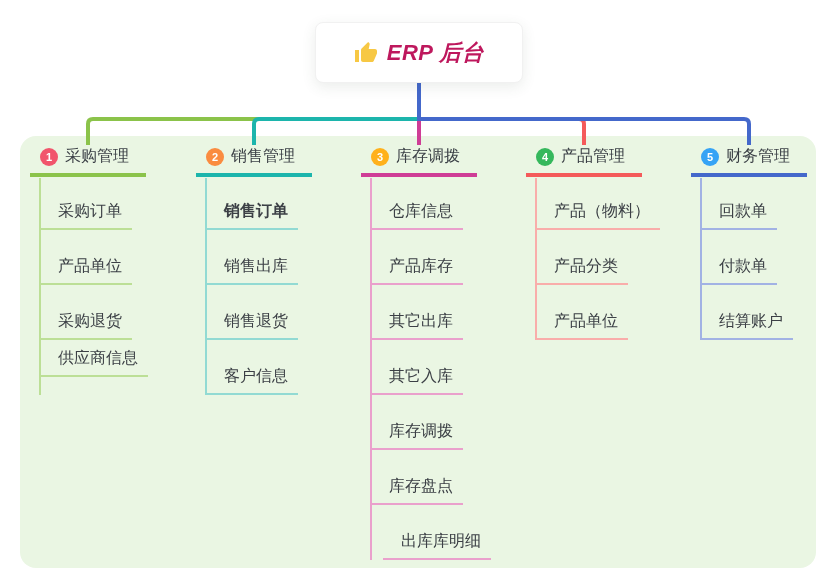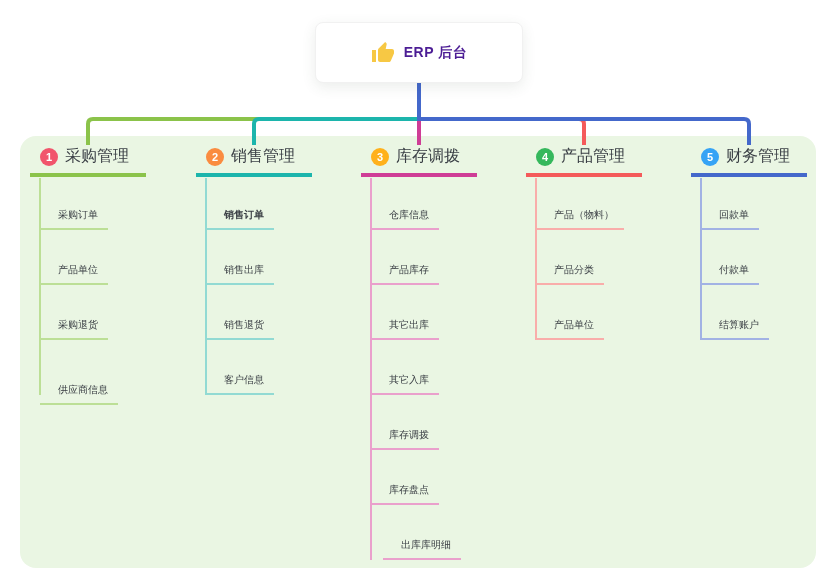--- a/index.html
+++ b/index.html
@@ -13,38 +13,38 @@
     border-radius:16px;
   }
   svg.links{position:absolute;left:0;top:0;width:839px;height:588px;pointer-events:none;}
   .root-node{
     position:absolute;left:315px;top:22px;width:208px;height:61px;
     background:#ffffff;border:1px solid #f1f1f1;border-radius:8px;
     box-shadow:0 4px 14px rgba(60,80,60,0.10);
     display:flex;align-items:center;justify-content:center;gap:9px;
     box-sizing:border-box;cursor:pointer;
   }
-  .root-label{font-size:14px;font-weight:600;color:#4c1d95;letter-spacing:0.5px;}
+  .root-label{font-size:22px;font-weight:600;color:#be185d;letter-spacing:0.5px;font-style:italic;}
   .thumb{display:flex;align-items:center;}
   .branch-title{
     position:absolute;top:146px;width:116px;box-sizing:border-box;
     padding:0 0 6px 10px;display:flex;align-items:center;gap:7px;
     border-bottom:4px solid #999;cursor:pointer;
   }
   .badge{
     width:18px;height:18px;border-radius:50%;flex:0 0 18px;
     color:#ffffff;font-size:11px;font-weight:bold;
     display:flex;align-items:center;justify-content:center;
   }
   .branch-label{font-size:16px;color:#3a3f45;white-space:nowrap;}
   .child-node{
     position:absolute;height:30px;box-sizing:border-box;
     padding:0 10px 6px 18px;border-bottom:2px solid #ccc;
     display:flex;align-items:flex-end;white-space:nowrap;
-    font-size:10px;color:#3c4046;cursor:pointer;width:max-content;
+    font-size:16px;color:#3c4046;cursor:pointer;width:max-content;
   }
   .child-vline{position:absolute;width:2px;top:178px;}
 </style>
 </head>
 <body style="background: rgb(255, 255, 255);">
 
 <div class="stage">
   <div class="canvas" id="canvas" style="background: rgb(234, 246, 227);"></div>
   <svg class="links" id="links">
       <path d="M88 145 L88 124 Q88 119 93 119 L419 119" stroke="#8bc34a" stroke-width="4" fill="none"></path>
@@ -64,21 +64,21 @@
   </div>
   <div id="branches">
       <div class="branch-title" style="left: 30px; border-bottom-color: rgb(139, 195, 74);">
         <span class="badge" style="background: rgb(241, 85, 108);">1</span>
         <span class="branch-label">采购管理</span>
       </div>
       <div class="child-vline" style="left: 39px; background: rgb(188, 223, 150); height: 217px;"></div>
       <div class="child-node" style="left: 40px; top: 200px; border-bottom-color: rgb(188, 223, 150);">采购订单</div>
       <div class="child-node" style="left: 40px; top: 255px; border-bottom-color: rgb(188, 223, 150);">产品单位</div>
       <div class="child-node" style="left: 40px; top: 310px; border-bottom-color: rgb(188, 223, 150);">采购退货</div>
-      <div class="child-node" style="left: 40px; top: 375px; border-bottom-color: rgb(188, 223, 150);">供应商信息</div>
+      <div class="child-node" style="left: 40px; top: 347px; border-bottom-color: rgb(188, 223, 150);">供应商信息</div>
       <div class="branch-title" style="left: 196px; border-bottom-color: rgb(28, 181, 172);">
         <span class="badge" style="background: rgb(250, 140, 64);">2</span>
         <span class="branch-label">销售管理</span>
       </div>
       <div class="child-vline" style="left: 205px; background: rgb(146, 218, 211); height: 217px;"></div>
       <div class="child-node" style="left: 206px; top: 200px; border-bottom-color: rgb(146, 218, 211); font-weight: bold;">销售订单</div>
       <div class="child-node" style="left: 206px; top: 255px; border-bottom-color: rgb(146, 218, 211);">销售出库</div>
       <div class="child-node" style="left: 206px; top: 310px; border-bottom-color: rgb(146, 218, 211);">销售退货</div>
       <div class="child-node" style="left: 206px; top: 365px; border-bottom-color: rgb(146, 218, 211);">客户信息</div>
       <div class="branch-title" style="left: 361px; border-bottom-color: rgb(207, 61, 150);">

